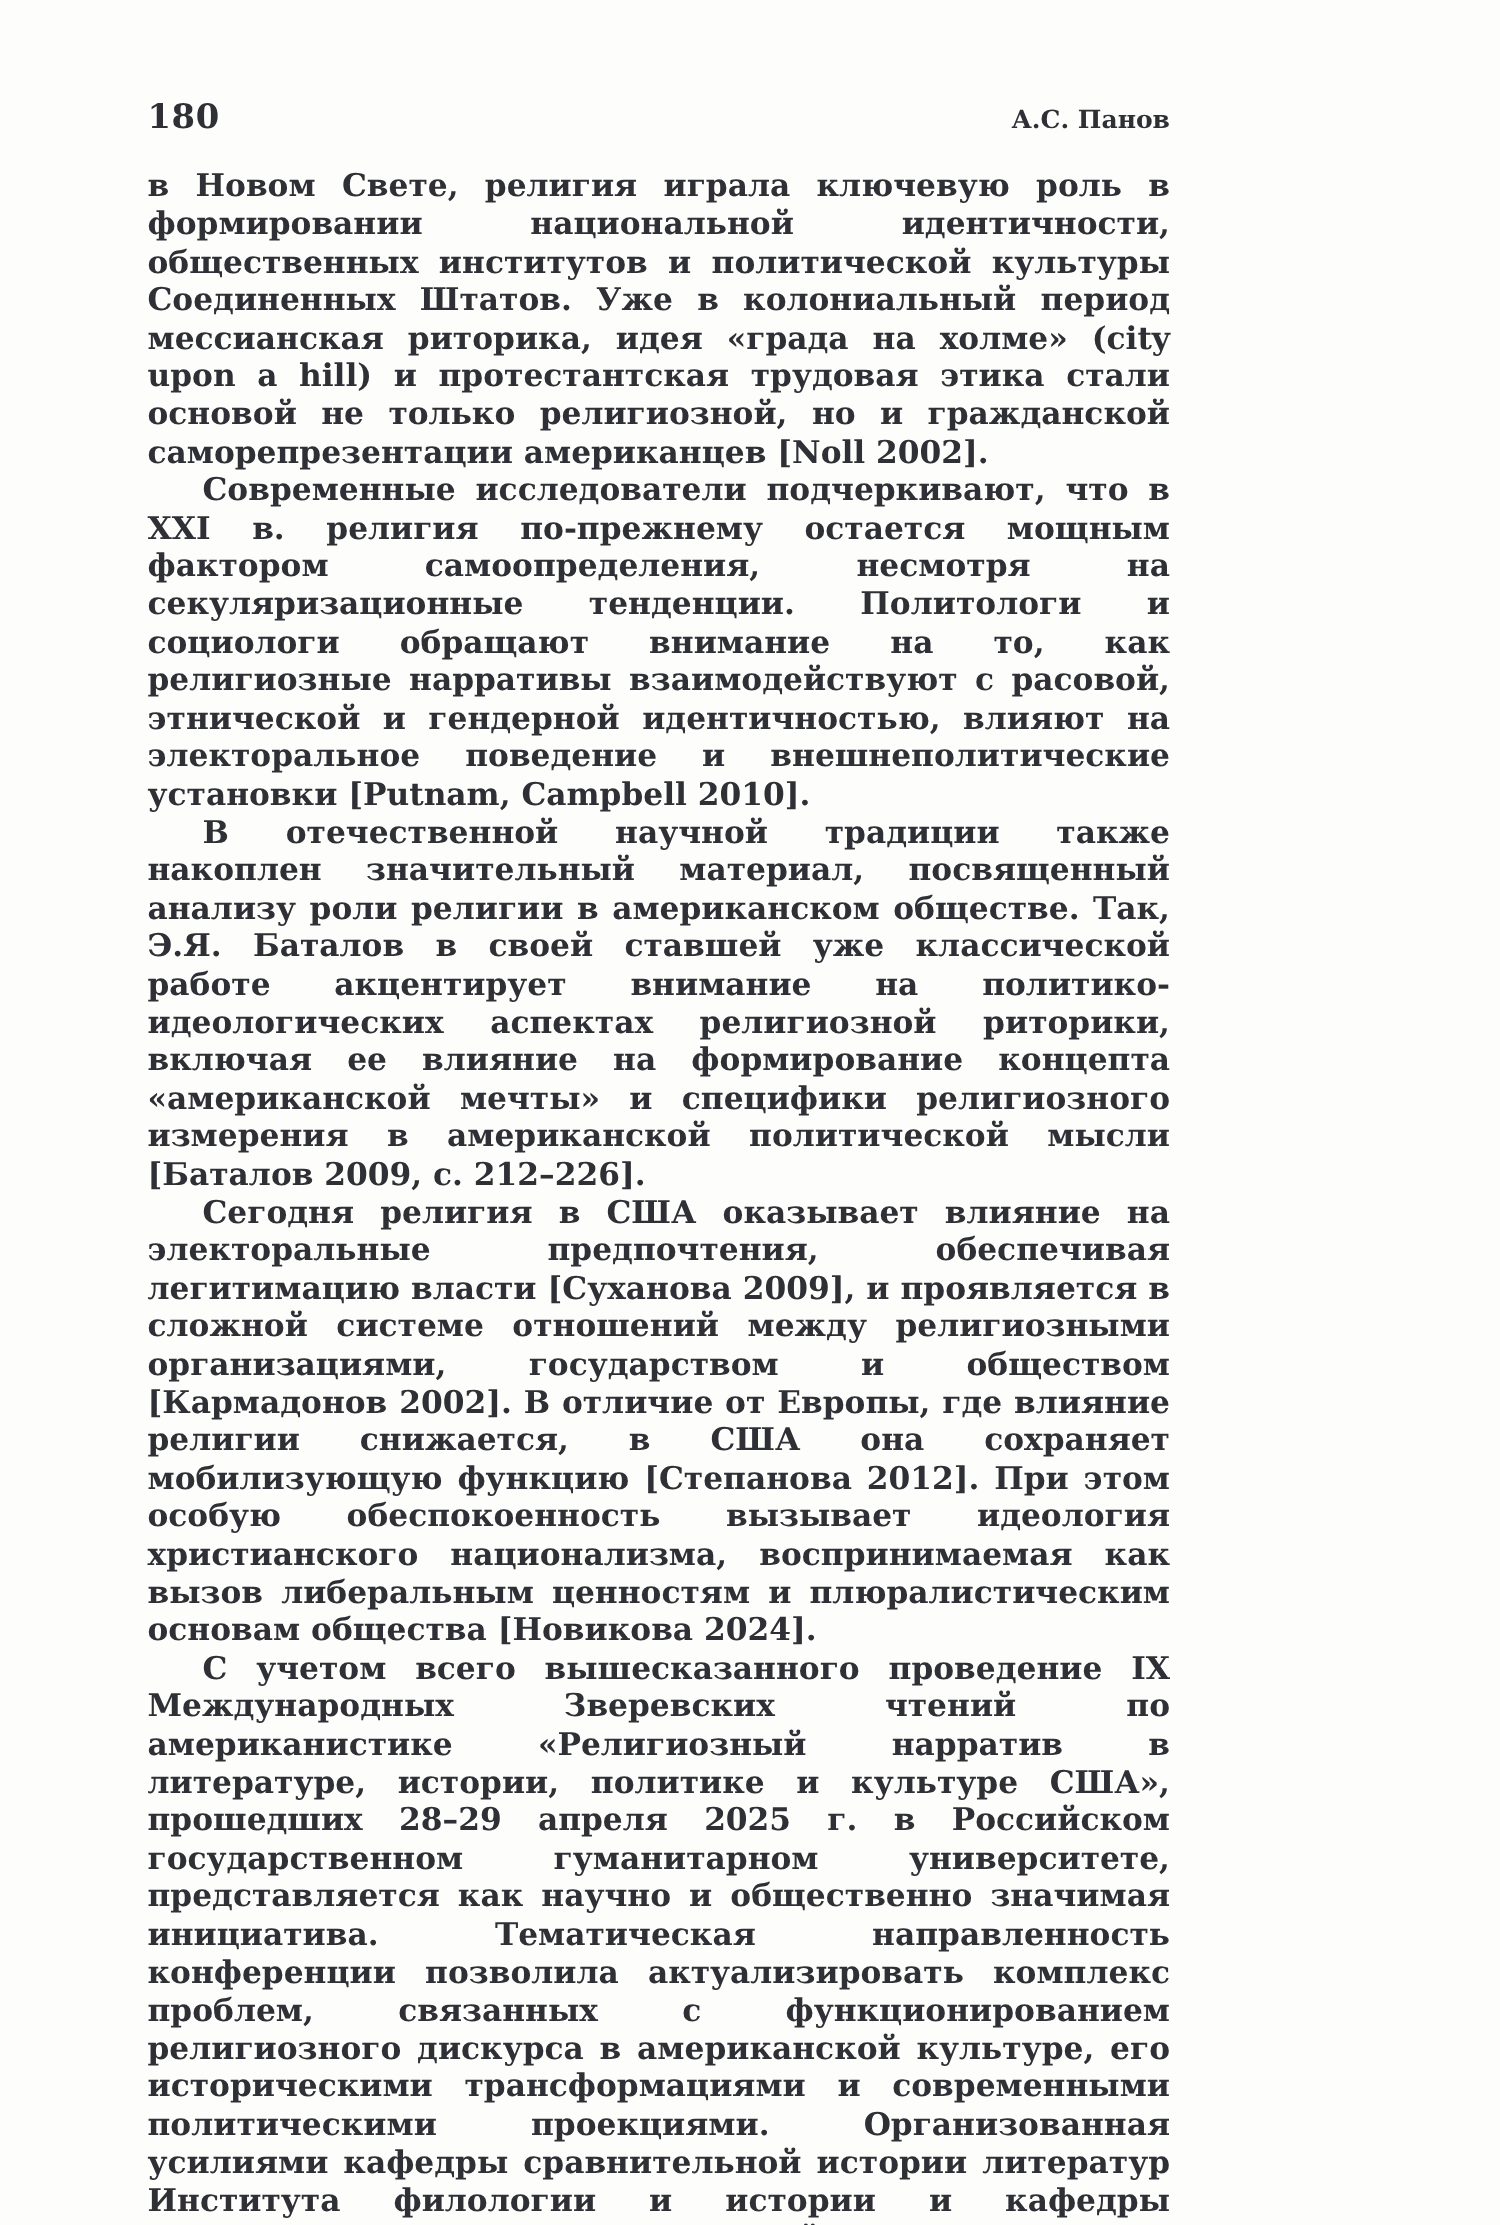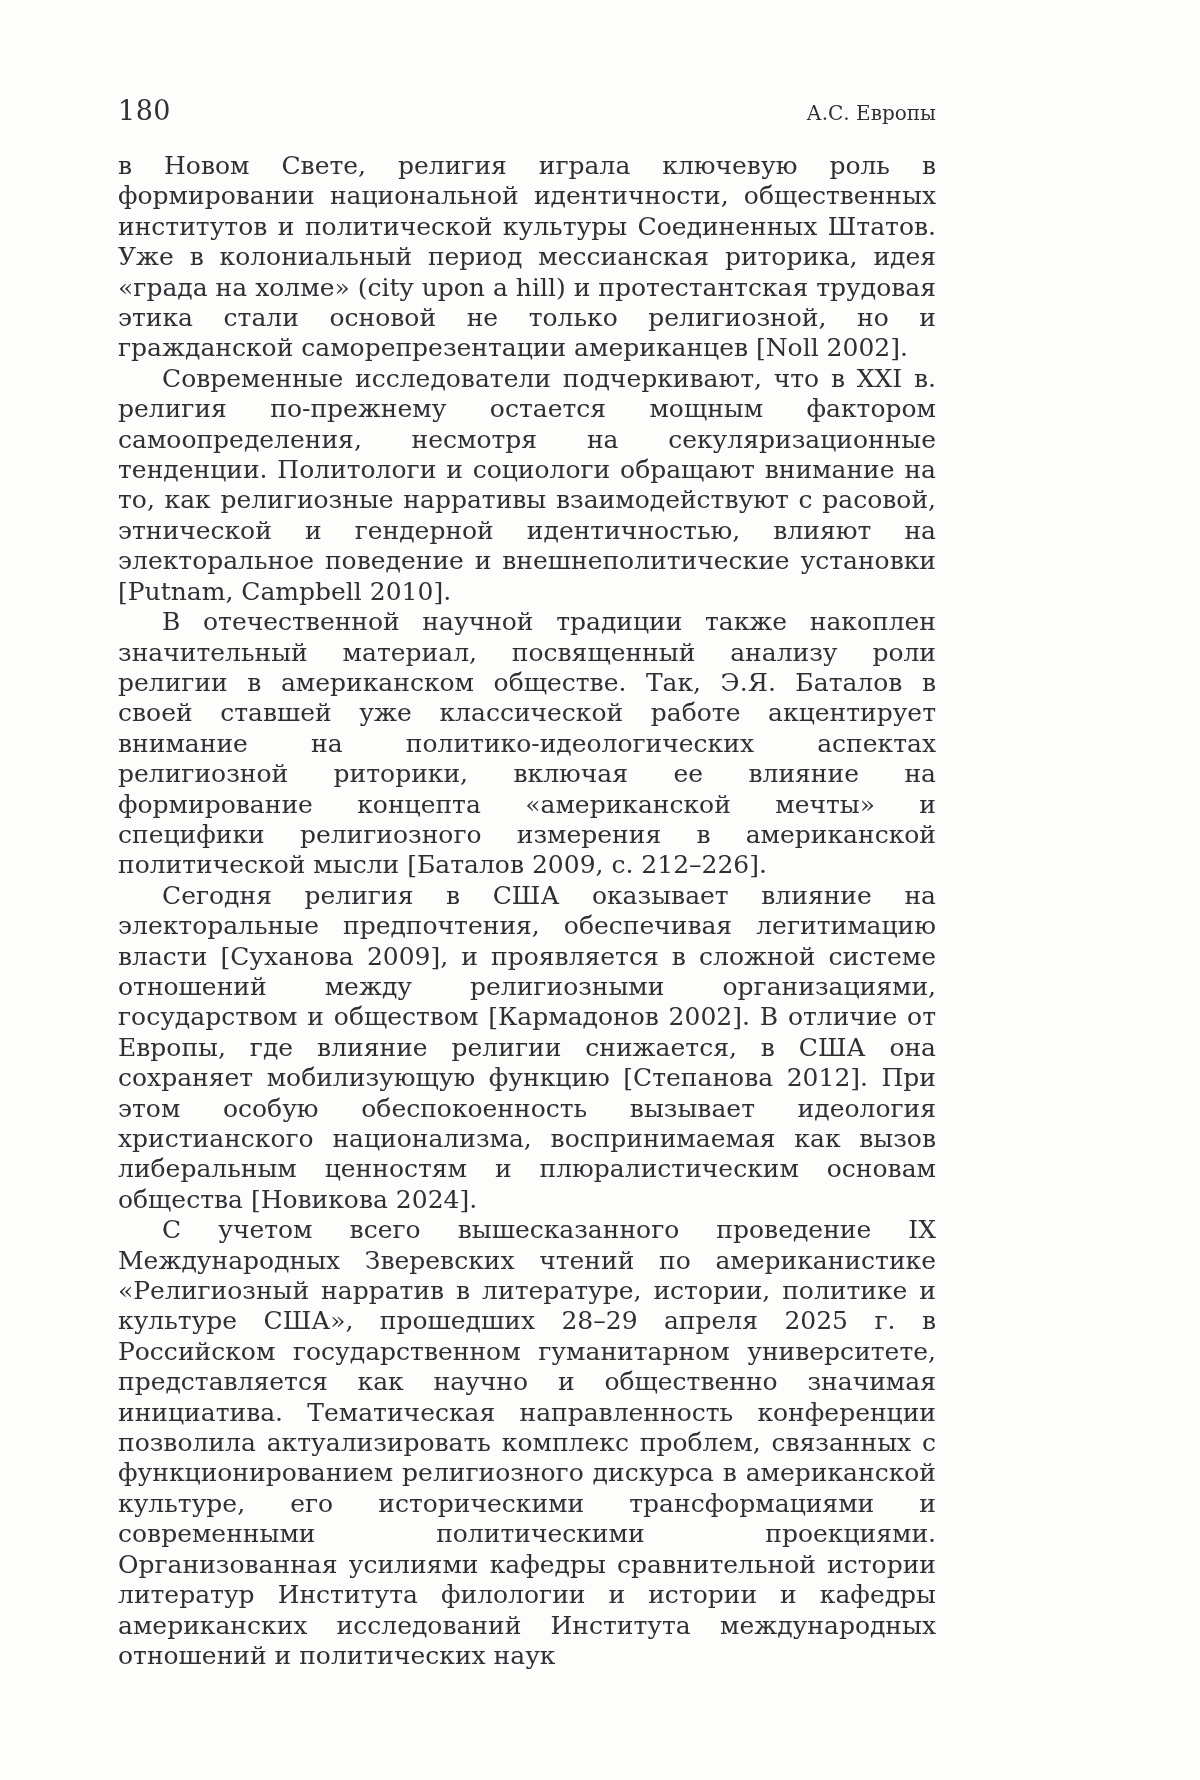--- a/index.html
+++ b/index.html
@@ -11,23 +11,24 @@
       height: 1780px;
       background: #fdfdfc;
       color: #2f3036;
       font-family: "DejaVu Serif", "Liberation Serif", serif;
       position: relative;
       overflow: hidden;
     }
     .page {
       position: absolute;
       left: 118px;
-      top: 17px;
+      top: 0;
       width: 818px;
       height: 1457px;
+      font-weight: bold;
     }
     .page-header {
       position: absolute;
       top: 78px;
       left: 0;
       right: 0;
       display: flex;
       justify-content: space-between;
       align-items: baseline;
     }
@@ -64,21 +65,21 @@
       white-space: nowrap;
     }
   </style>
 </head>
 <body>
 
 <div class="page">
 
   <div class="page-header">
     <span class="page-number">180</span>
-    <span class="author">А.С. Европы</span>
+    <span class="author">А.С. Панов</span>
   </div>
 
   <div class="body-text">
     <p class="para">в Новом Свете, религия играла ключевую роль в формировании национальной идентичности, общественных институтов и политической культуры Соединенных Штатов. Уже в колониальный период мессианская риторика, идея «града на холме» (city upon a hill) и протестантская трудовая этика стали основой не только религиозной, но и гражданской саморепрезентации американцев [Noll 2002].</p>
     <p class="para indent">Современные исследователи подчеркивают, что в XXI в. религия по-прежнему остается мощным фактором самоопределения, несмотря на секуляризационные тенденции. Политологи и социологи обращают внимание на то, как религиозные нарративы взаимодействуют с расовой, этнической и гендерной идентичностью, влияют на электоральное поведение и внешнеполитические установки [Putnam, Campbell 2010].</p>
     <p class="para indent">В отечественной научной традиции также накоплен значительный материал, посвященный анализу роли религии в американском обществе. Так, Э.Я. Баталов в своей ставшей уже классической работе акцентирует внимание на политико-идеологических аспектах религиозной риторики, включая ее влияние на формирование концепта «американской мечты» и специфики религиозного измерения в американской политической мысли [Баталов 2009, с. 212–226].</p>
     <p class="para indent">Сегодня религия в США оказывает влияние на электоральные предпочтения, обеспечивая легитимацию власти [Суханова 2009], и проявляется в сложной системе отношений между религиозными организациями, государством и обществом [Кармадонов 2002]. В отличие от Европы, где влияние религии снижается, в США она сохраняет мобилизующую функцию [Степанова 2012]. При этом особую обеспокоенность вызывает идеология христианского национализма, воспринимаемая как вызов либеральным ценностям и плюралистическим основам общества [Новикова 2024].</p>
     <p class="para indent">С учетом всего вышесказанного проведение IX Международных Зверевских чтений по американистике «Религиозный нарратив в литературе, истории, политике и культуре США», прошедших 28–29 апреля 2025 г. в Российском государственном гуманитарном университете, представляется как научно и общественно значимая инициатива. Тематическая направленность конференции позволила актуализировать комплекс проблем, связанных с функционированием религиозного дискурса в американской культуре, его историческими трансформациями и современными политическими проекциями. Организованная усилиями кафедры сравнительной истории литератур Института филологии и истории и кафедры американских исследований Института международных отношений и политических наук</p>
   </div>
 

